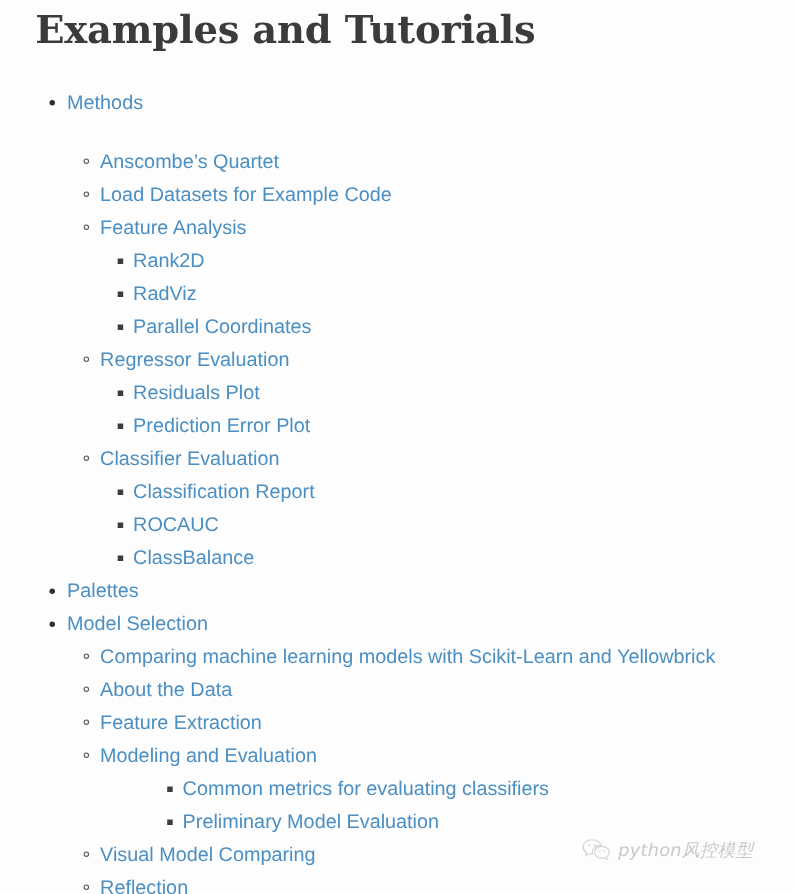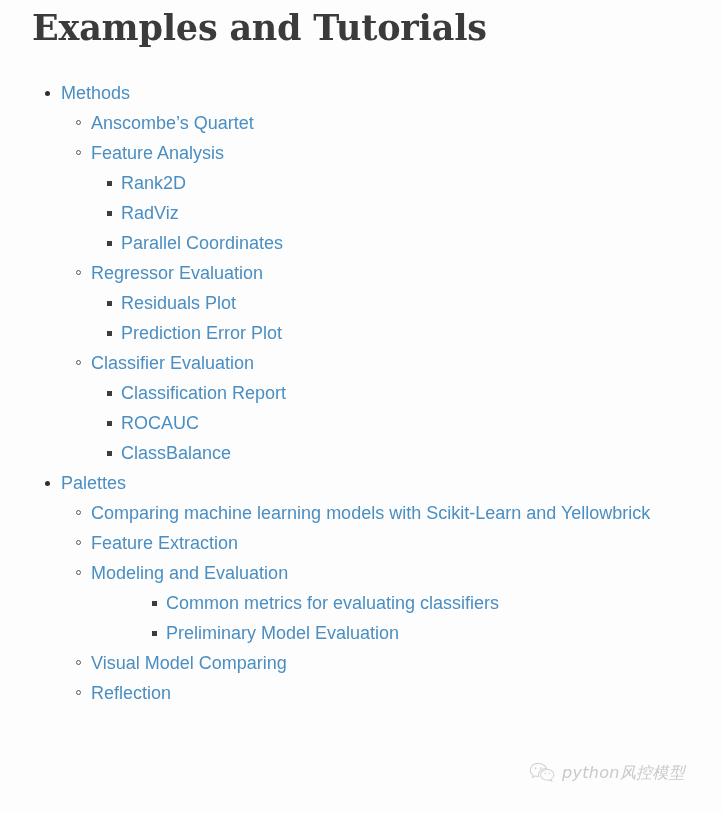--- a/index.html
+++ b/index.html
@@ -151,25 +151,29 @@
 <div class="page">
 
   <h1 class="page-title">Examples and Tutorials</h1>
 
   <div class="toc">
     <ul class="lvl lvl1" id="toc-root">
         <li class="item">
           <span class="marker"></span>
           <a class="label">Methods</a>
         </li>
-        <li style="list-style: none;">
+        <li style="list-style: none; margin-top: 24px;">
           <ul class="lvl lvl2">
             <li class="item">
               <span class="marker"></span>
               <a class="label">Anscombe’s Quartet</a>
+            </li>
+            <li class="item">
+              <span class="marker"></span>
+              <a class="label">Load Datasets for Example Code</a>
             </li>
             <li class="item">
               <span class="marker"></span>
               <a class="label">Feature Analysis</a>
             </li>
             <li style="list-style: none;">
               <ul class="lvl lvl3">
                 <li class="item">
                   <span class="marker"></span>
                   <a class="label">Rank2D</a>
@@ -219,25 +223,33 @@
                   <a class="label">ClassBalance</a>
                 </li>
               </ul>
             </li>
           </ul>
         </li>
         <li class="item">
           <span class="marker"></span>
           <a class="label">Palettes</a>
         </li>
+        <li class="item">
+          <span class="marker"></span>
+          <a class="label">Model Selection</a>
+        </li>
         <li style="list-style: none;">
           <ul class="lvl lvl2">
             <li class="item">
               <span class="marker"></span>
               <a class="label">Comparing machine learning models with Scikit-Learn and Yellowbrick</a>
+            </li>
+            <li class="item">
+              <span class="marker"></span>
+              <a class="label">About the Data</a>
             </li>
             <li class="item">
               <span class="marker"></span>
               <a class="label">Feature Extraction</a>
             </li>
             <li class="item">
               <span class="marker"></span>
               <a class="label">Modeling and Evaluation</a>
             </li>
             <li style="list-style: none; padding-left: 45px;">

